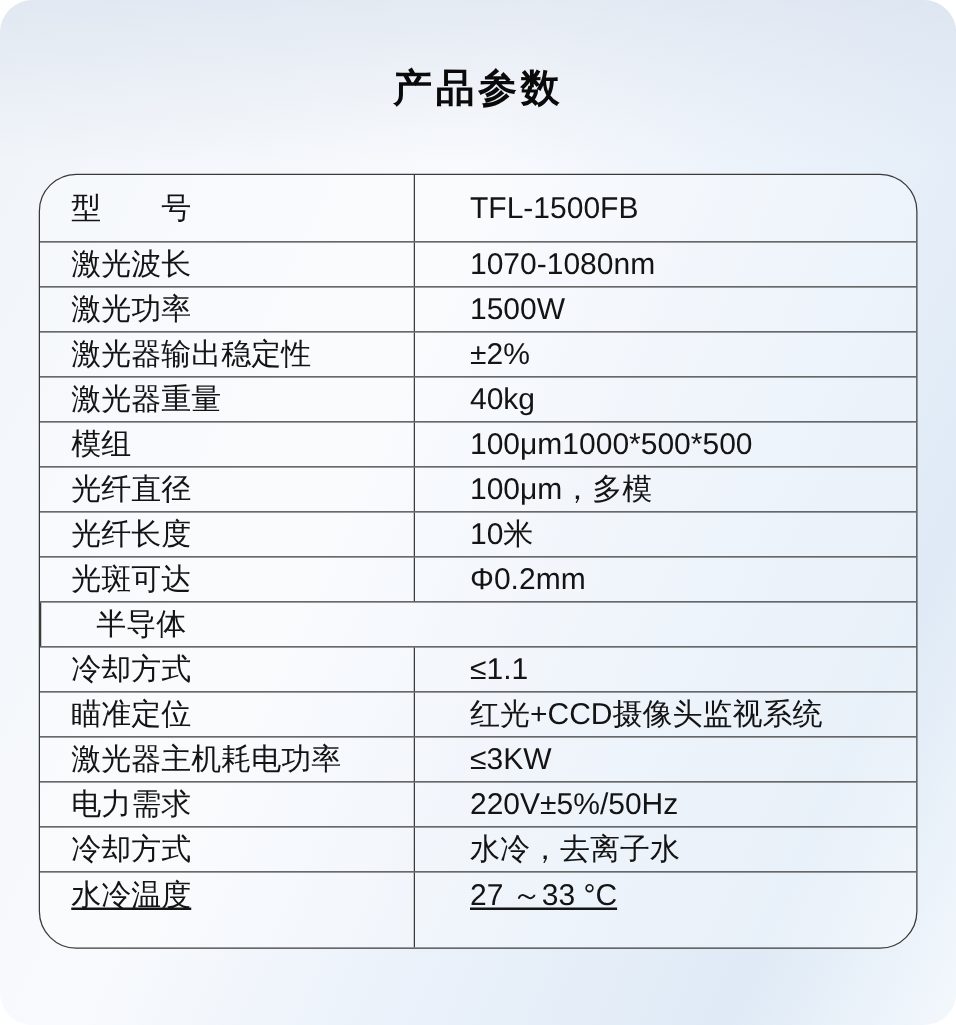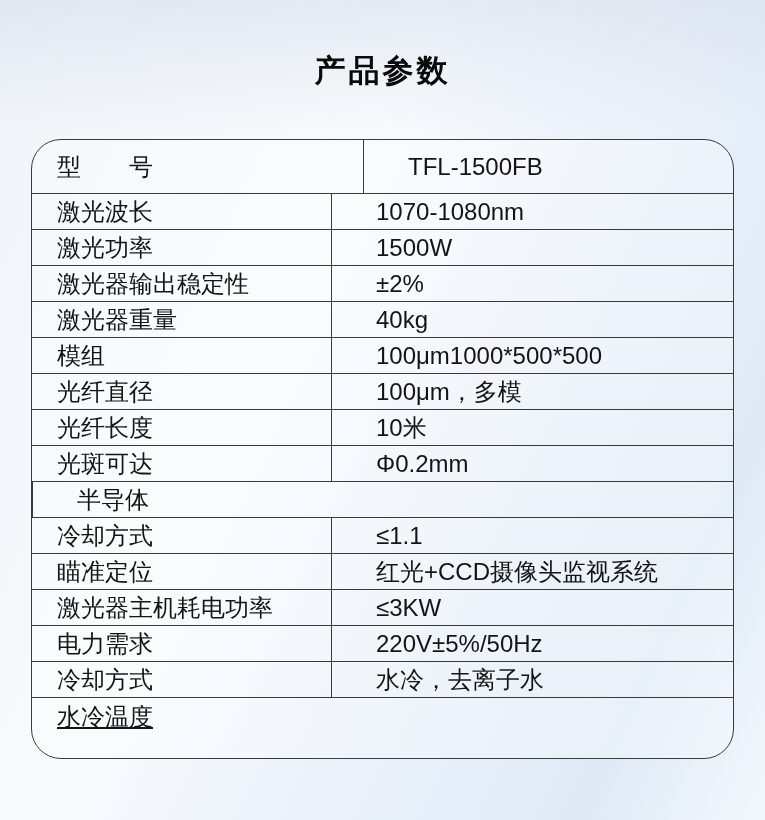--- a/index.html
+++ b/index.html
@@ -8,20 +8,21 @@
   }
   .canvas {
     position: relative;
     width: 765px;
     height: 820px;
     overflow: hidden;
     font-family: "Liberation Sans", "DejaVu Sans", sans-serif;
     background:
       linear-gradient(180deg, rgba(213,222,235,0.55) 0%, rgba(255,255,255,0) 16%),
       linear-gradient(115deg, #f0f4f9 0%, #f8fafd 38%, #eaf1fa 62%, #dfeaf6 84%, #f3f8fc 100%);
+    border-radius: 26px;
   }
   .page-title {
     position: absolute;
     top: 50px;
     left: 0;
     width: 100%;
     text-align: center;
     font-size: 31px;
     font-weight: bold;
     color: #0a0a0a;
@@ -44,21 +45,20 @@
   }
   .spec-row {
     display: flex;
     flex: 0 0 36px;
     box-sizing: border-box;
     border-top: 1px solid #3a3a3a;
   }
   .spec-row.first {
     flex: 0 0 53px;
     border-top: none;
-    gap: 32px;
   }
   .spec-row.last {
     flex: 1 1 auto;
   }
   .cell {
     box-sizing: border-box;
     display: flex;
     align-items: center;
     font-size: 24px;
     line-height: 28px;
@@ -159,16 +159,17 @@
       <div class="cell value">220V±5%/50Hz</div>
     </div>
 
     <div class="spec-row">
       <div class="cell label">冷却方式</div>
       <div class="cell value">水冷，去离子水</div>
     </div>
 
     <div class="spec-row last">
       <div class="cell label">水冷温度</div>
+      <div class="cell value">27 ～33 °C</div>
     </div>
 
   </div>
 </div>
 
 </body></html>

